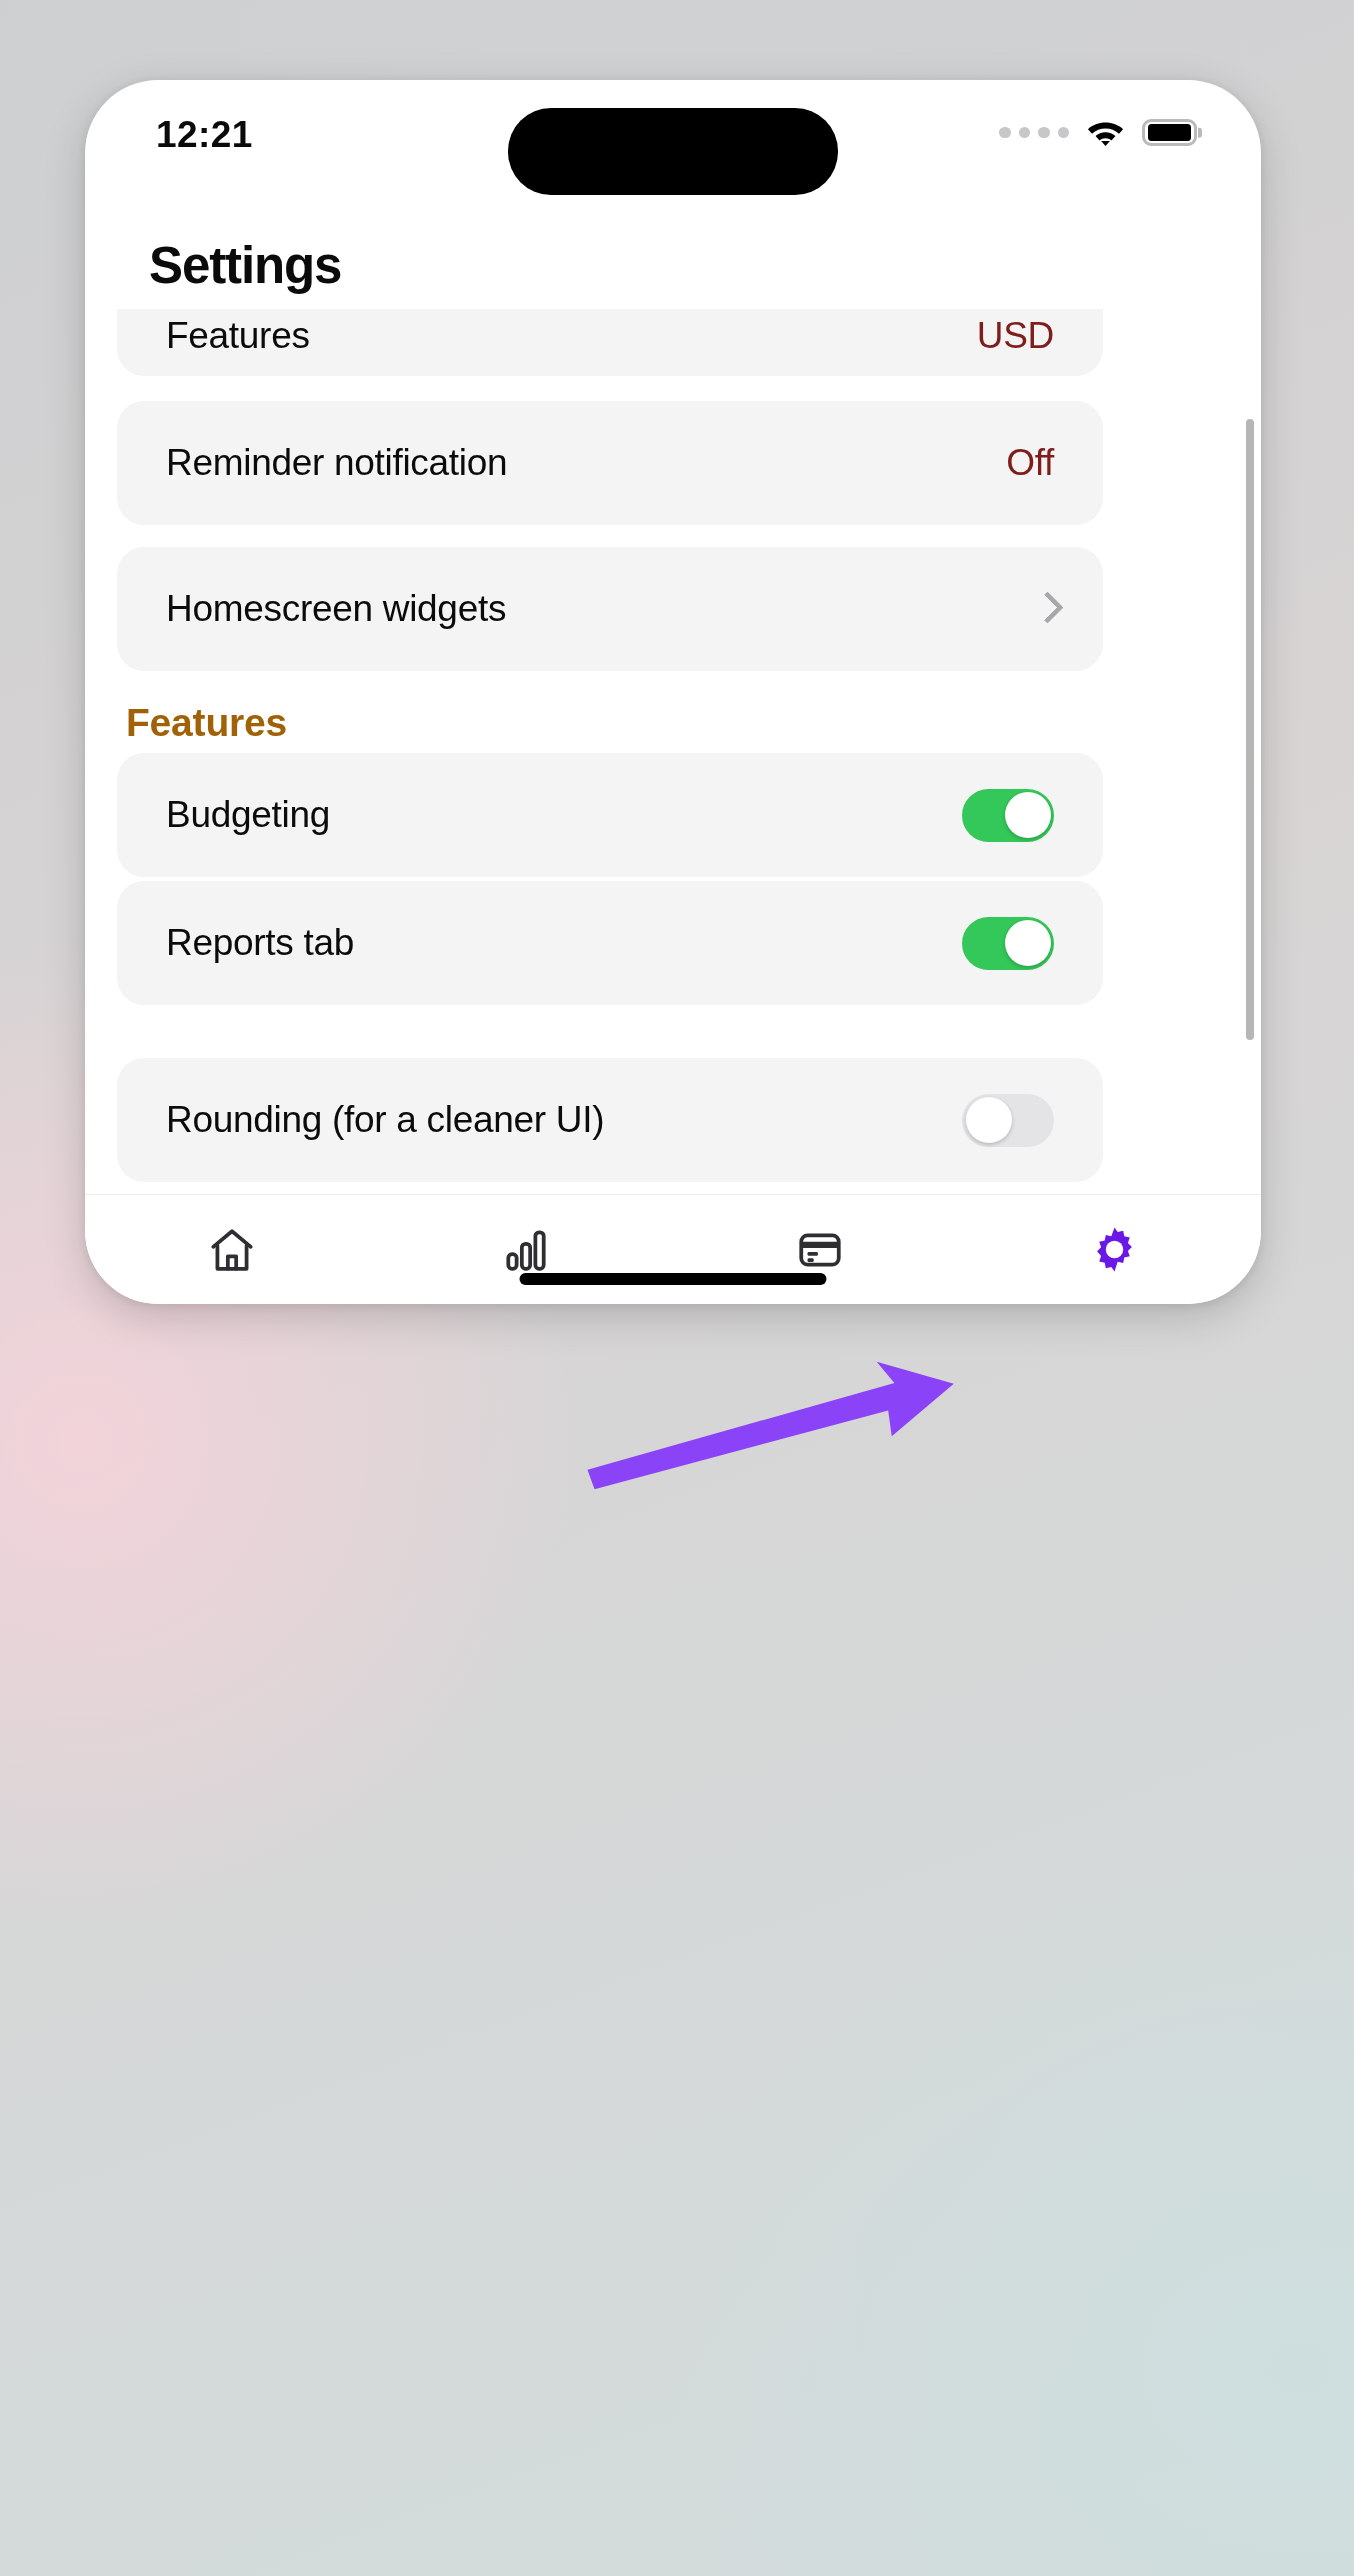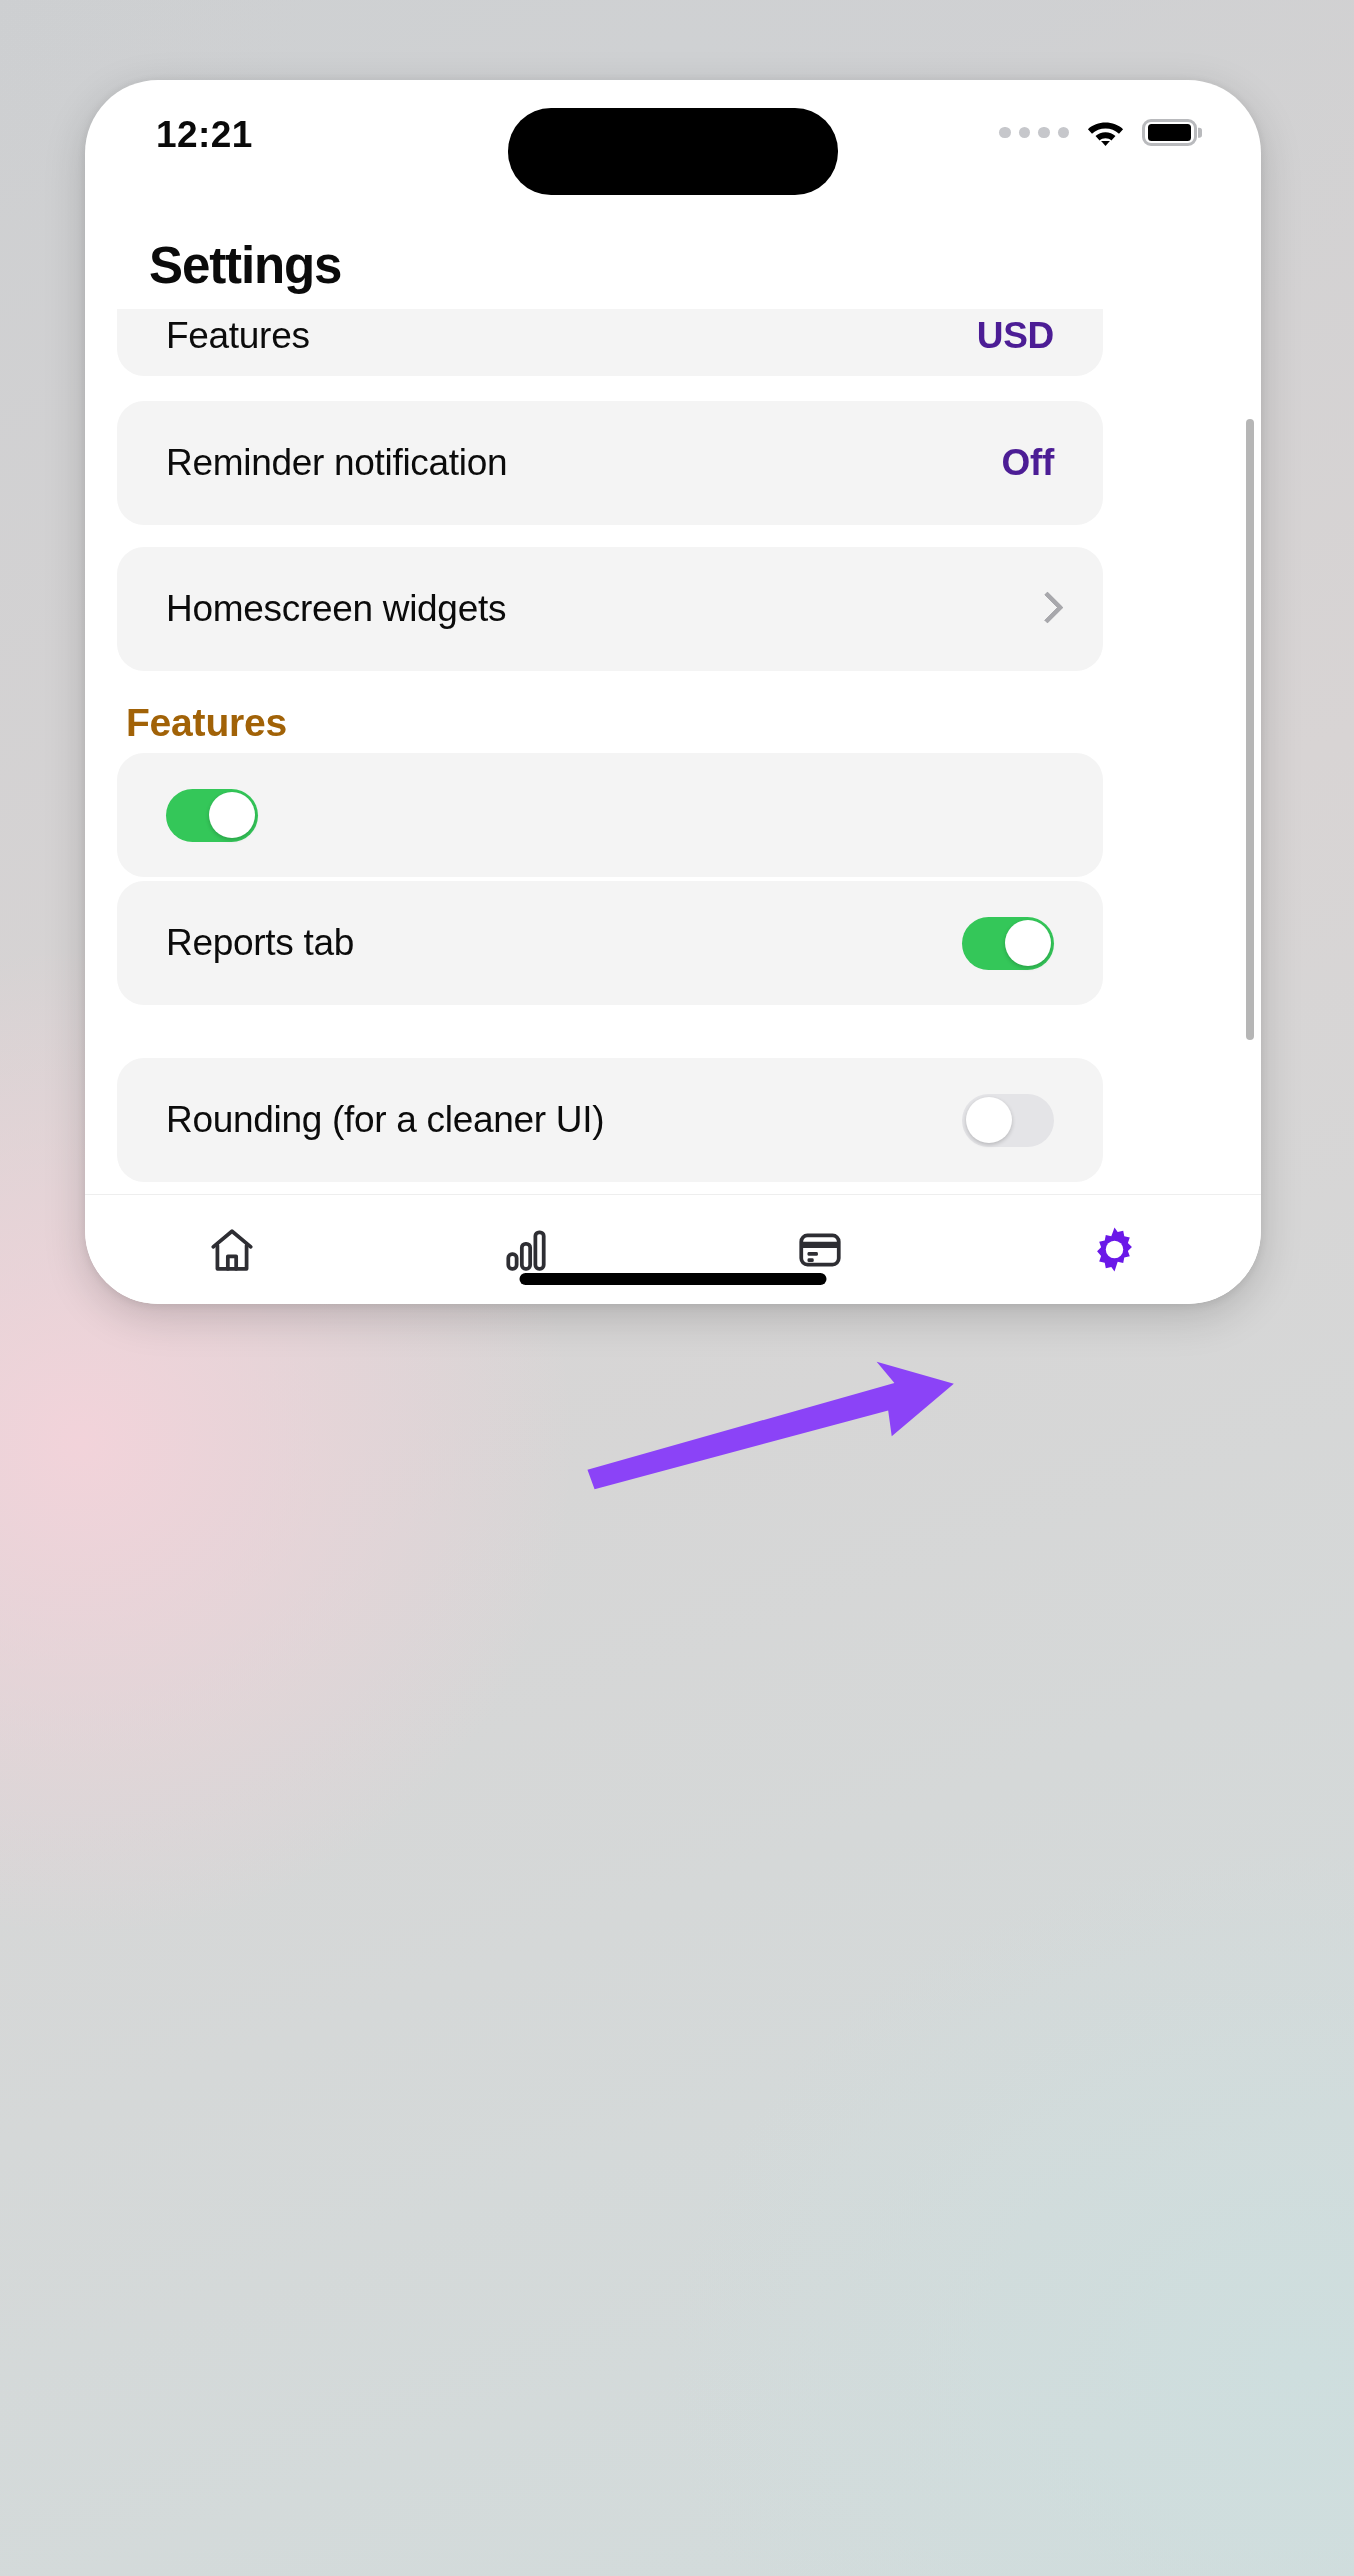--- a/index.html
+++ b/index.html
@@ -70,21 +70,21 @@
     position:absolute; left:0; top:229px; width:100%; height:889px;
     overflow:hidden;
   }
   .row {
     position:absolute; left:32px; width:986px;
     background:#f4f4f4; border-radius:27px;
     display:flex; align-items:center;
     padding:0 49px;
   }
   .row-label { font-size:37px; color:#0b0b0b; flex:1; letter-spacing:-0.3px; }
-  .row-value { font-size:37px; color:#4c1d95; letter-spacing:-0.3px;font-weight:bold; }
+  .row-value { font-size:37px; color:#7f1d1d; letter-spacing:-0.3px; }
   .chevron {
     width:19.5px; height:34px; position:relative;
   }
   .chevron::before {
     content:""; position:absolute; left:1.8px; top:3.5px;
     width:18px; height:18px;
     border-top:5.3px solid #a8a8ac; border-right:5.3px solid #a8a8ac;
     transform:rotate(45deg); border-radius:1.8px;
   }
 
@@ -186,20 +186,21 @@
       </div>
 
       <div class="row" style="top:238px; height:124px;">
         <span class="row-label">Homescreen widgets</span>
         <span class="chevron"></span>
       </div>
 
       <div class="section-header" style="top:392px;">Features</div>
 
       <div class="row" style="top:444px; height:124px;">
+        <span class="row-label">Budgeting</span>
         <span class="toggle on">
             <span class="knob"></span>
           </span>
       </div>
 
       <div class="row" style="top:572px; height:124px;">
         <span class="row-label">Reports tab</span>
         <span class="toggle on">
             <span class="knob"></span>
           </span>

